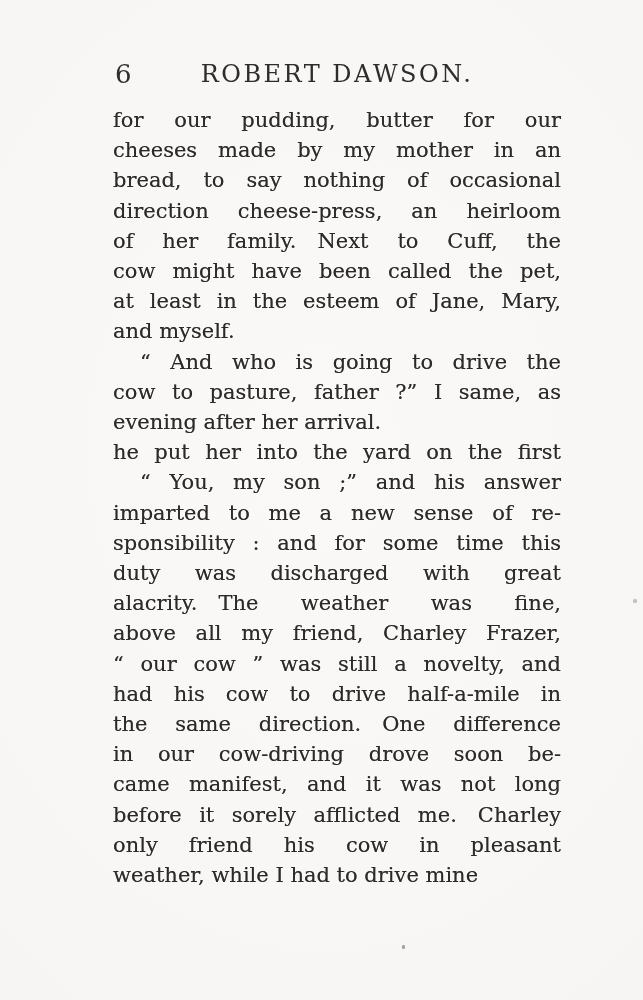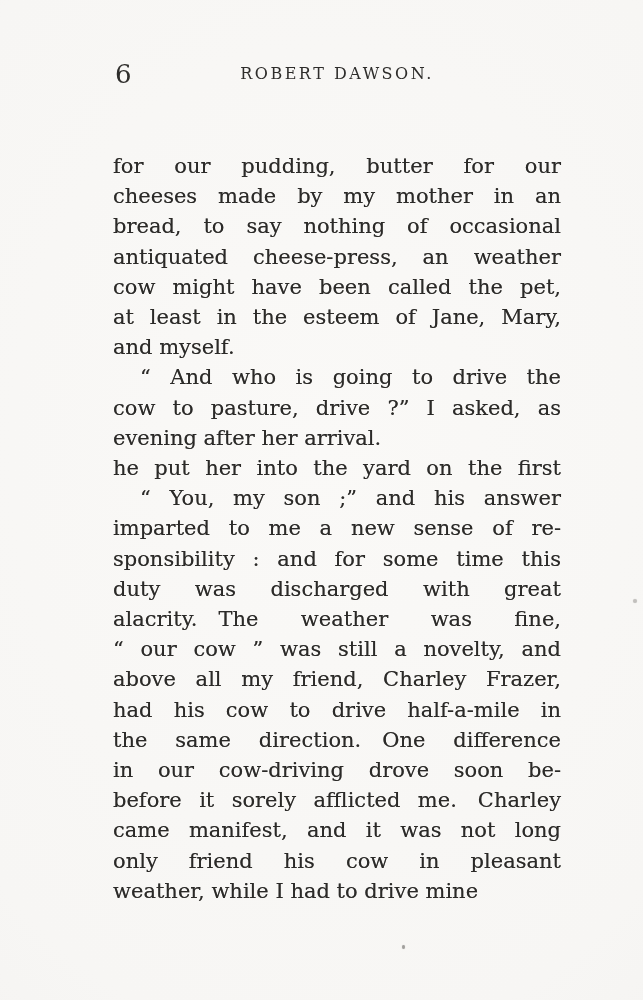--- a/index.html
+++ b/index.html
@@ -37,37 +37,36 @@
     font-size: 26px;
     line-height: 32px;
     color: #2e2d2b;
   }
   .running-title {
     position: absolute;
     left: 0;
     top: 0;
     width: 100%;
     text-align: center;
-    font-size: 16px;
+    font-size: 24px;
     line-height: 32px;
     letter-spacing: 2.5px;
     color: #2e2d2b;
   }
 
   
   .text-block {
     position: absolute;
     top: 105px;
     left: 113px;
     width: 448px;
     font-size: 21px;
     line-height: 30.2px;
     color: #2b2a28;
     text-shadow: 0 0 0.5px rgba(43,42,40,0.55);
-    margin-top: 46px;
   }
   .line {
     text-align: justify;
     text-align-last: justify;
     white-space: normal;
   }
   .line.para-end {
     text-align-last: left;
   }
   .line.indent {
@@ -105,46 +104,47 @@
     <span class="page-number">6</span>
     <span class="running-title">ROBERT DAWSON.</span>
   </div>
 
   <div class="text-block">
 
     <div>
       <div class="line">for our pudding, butter for our</div>
       <div class="line">cheeses made by my mother in an</div>
       <div class="line">bread, to say nothing of occasional</div>
-      <div class="line">antiquated cheese-press, an weather</div>
+      <div class="line">direction cheese-press, an heirloom</div>
+      <div class="line">of her family. Next to Cuff, the</div>
       <div class="line">cow might have been called the pet,</div>
       <div class="line">at least in the esteem of Jane, Mary,</div>
       <div class="line para-end">and myself.</div>
     </div>
 
     <div>
       <div class="line indent">“ And who is going to drive the</div>
-      <div class="line">cow to pasture, drive ?” I asked, as</div>
+      <div class="line">cow to pasture, father ?” I same, as</div>
       <div class="line para-end">evening after her arrival.</div>
       <div class="line">he put her into the yard on the first</div>
     </div>
 
     <div>
       <div class="line indent">“ You, my son ;” and his answer</div>
       <div class="line">imparted to me a new sense of re-</div>
       <div class="line">sponsibility : and for some time this</div>
       <div class="line">duty was discharged with great</div>
       <div class="line">alacrity. The weather was fine,</div>
+      <div class="line">above all my friend, Charley Frazer,</div>
       <div class="line">“ our cow ” was still a novelty, and</div>
-      <div class="line">above all my friend, Charley Frazer,</div>
       <div class="line">had his cow to drive half-a-mile in</div>
       <div class="line">the same direction. One difference</div>
       <div class="line">in our cow-driving drove soon be-</div>
+      <div class="line">came manifest, and it was not long</div>
       <div class="line">before it sorely afflicted me. Charley</div>
-      <div class="line">came manifest, and it was not long</div>
       <div class="line">only friend his cow in pleasant</div>
       <div class="line para-end">weather, while I had to drive mine</div>
     </div>
   </div>
 
   <div class="speck speck-1"></div>
   <div class="speck speck-2"></div>
 
 </div>
 

